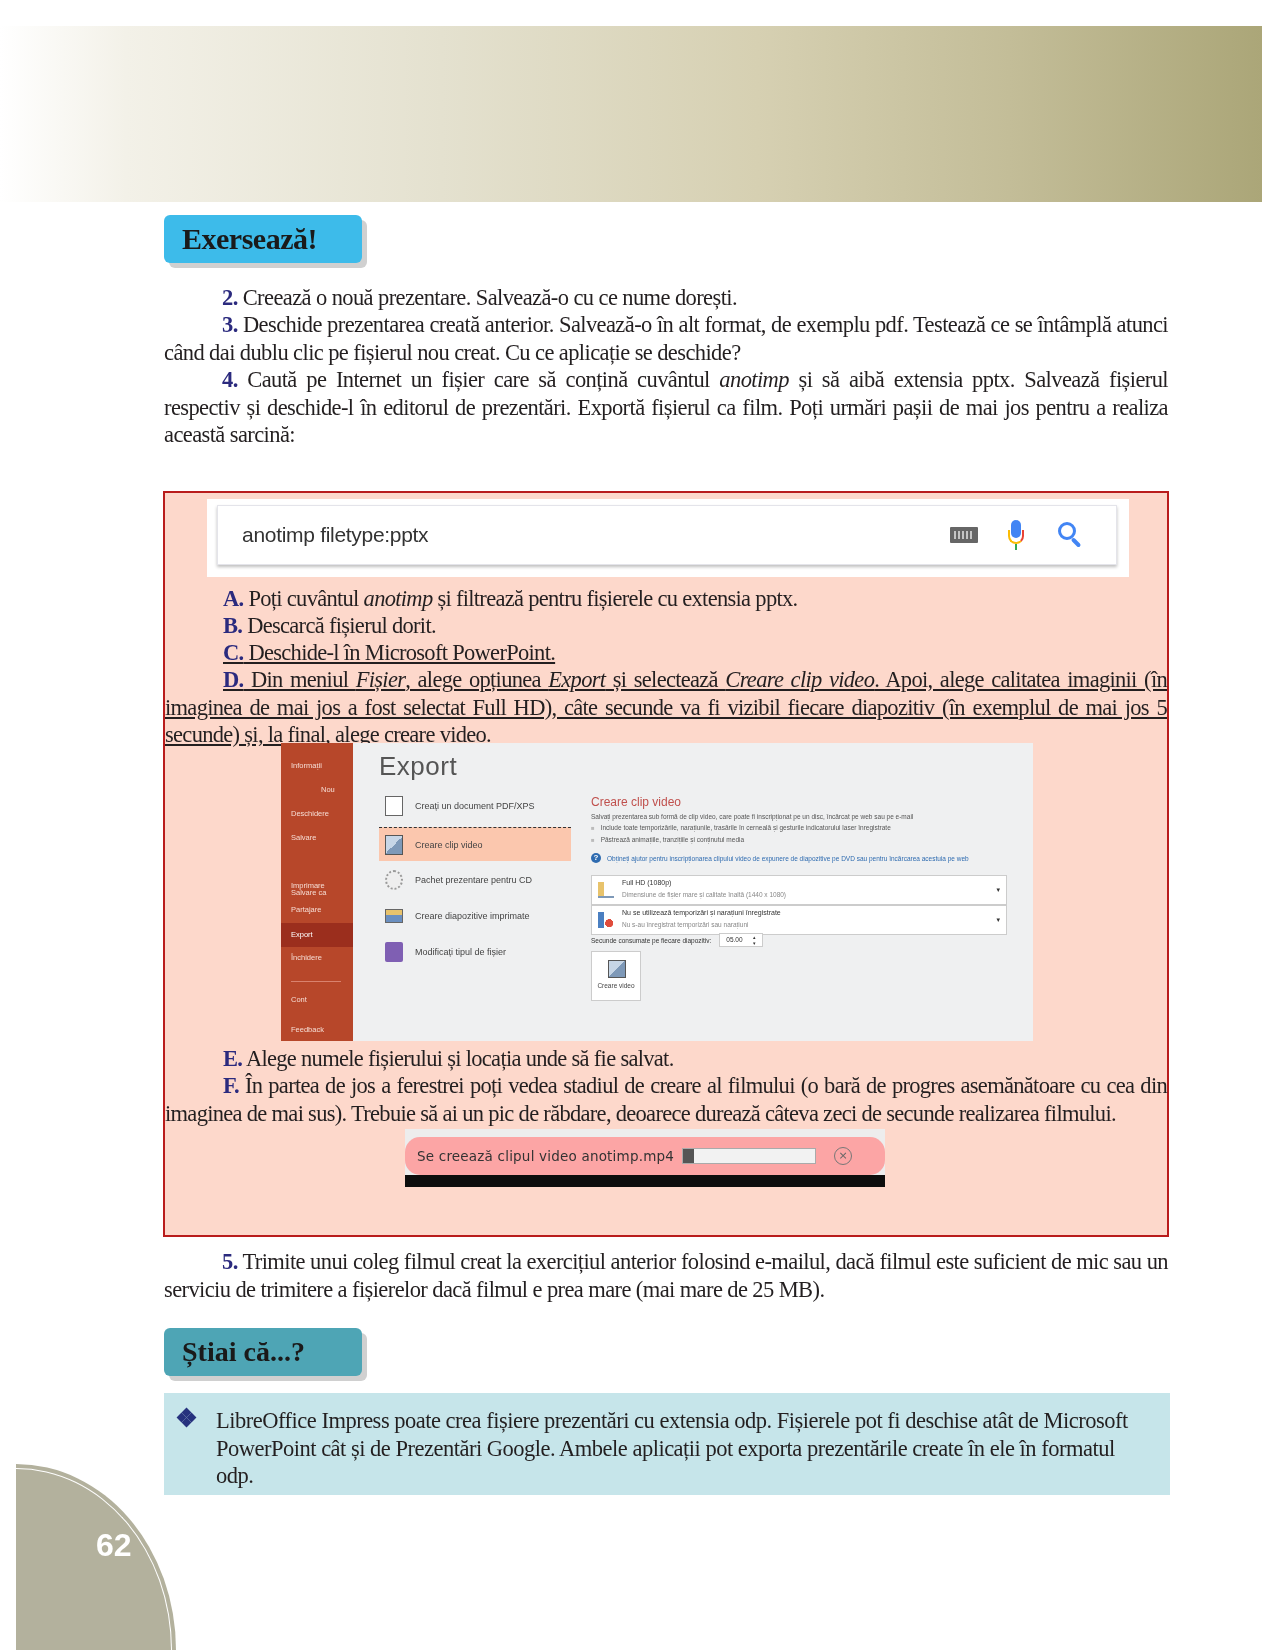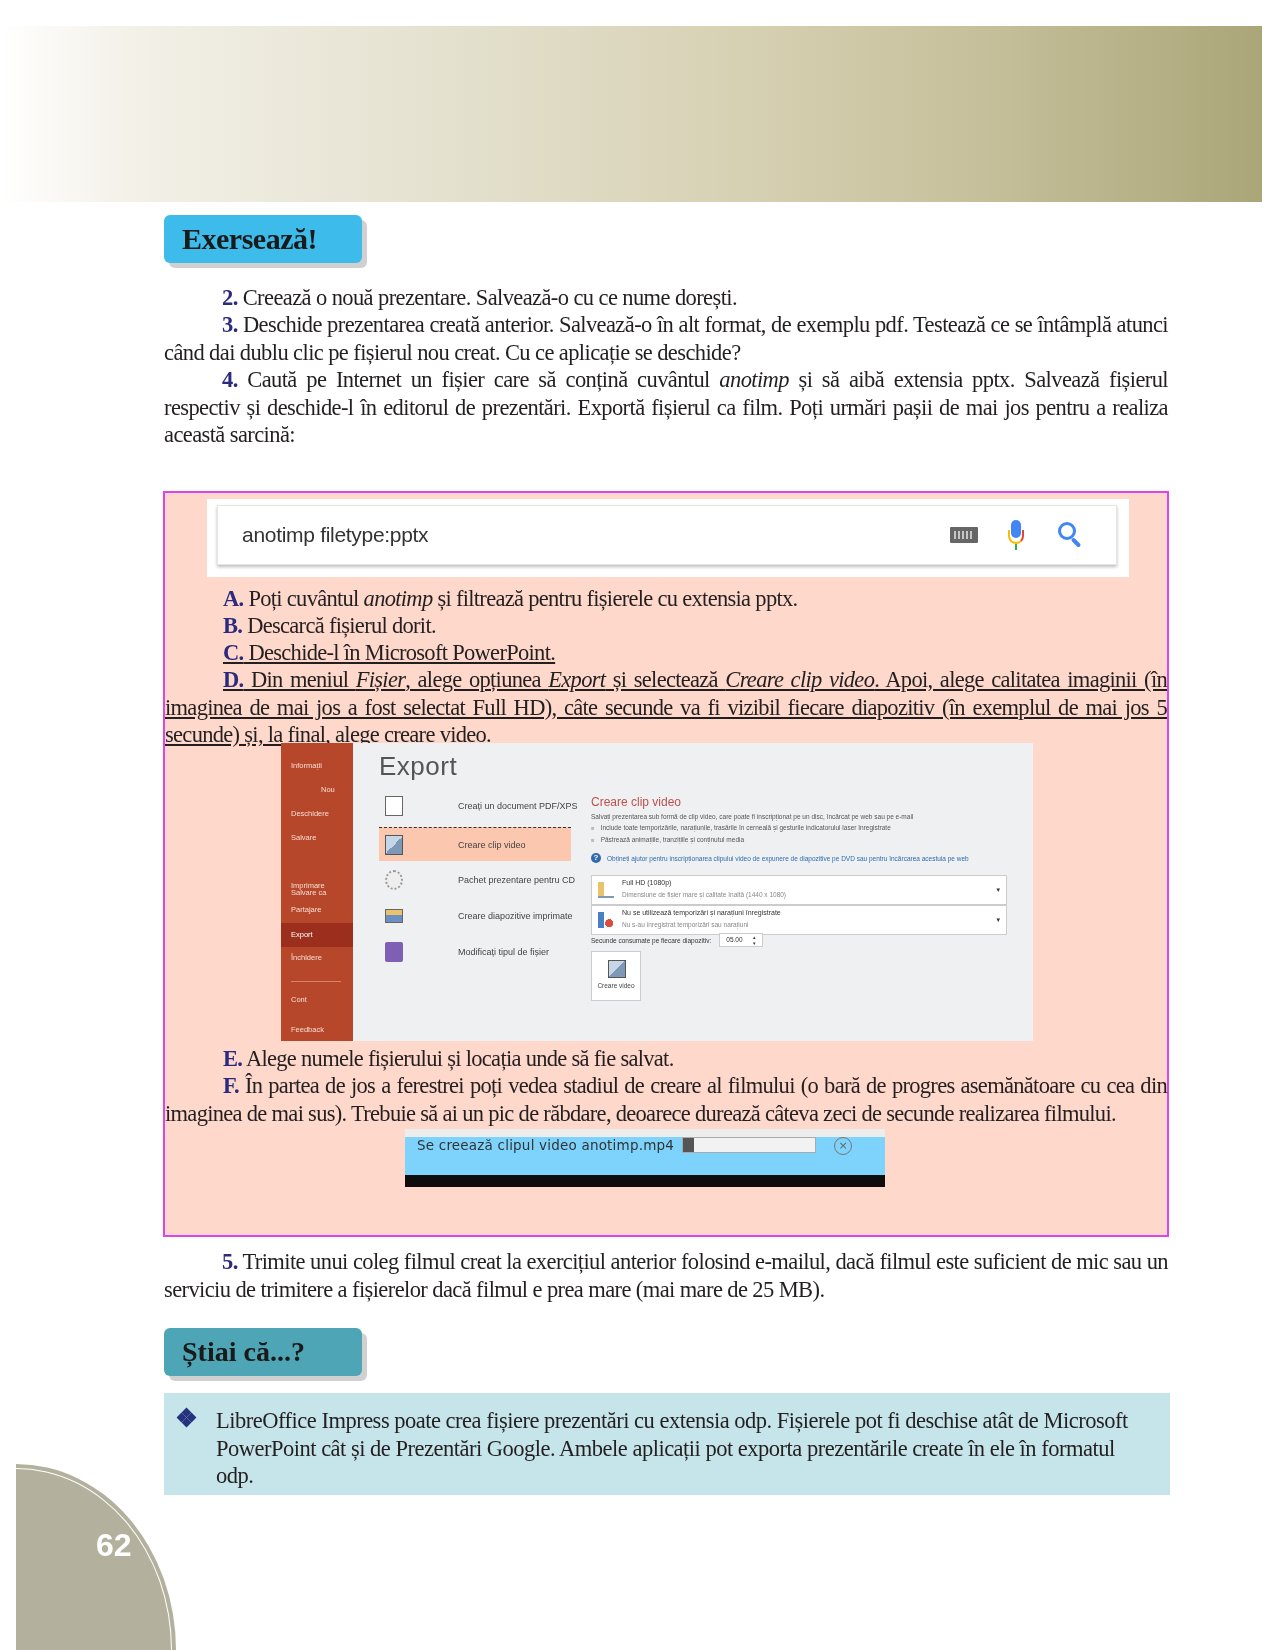--- a/index.html
+++ b/index.html
@@ -19,21 +19,21 @@
     }
     .tag-exerseaza { left: 164px; top: 215px; width: 198px; height: 48px; background: #3dbbea; font-size: 30px; letter-spacing: -0.5px; }
     .tag-stiai { left: 164px; top: 1328px; width: 198px; height: 48px; background: #4ea5b5; font-size: 28px; }
 
     .para { position: absolute; left: 164px; width: 1004px; font-size: 22.5px; line-height: 27.5px; text-align: justify; letter-spacing: -0.6px; }
     .para .indent { display: inline-block; width: 58px; }
     .num { color: #2b2a7e; font-weight: bold; }
 
     .exercise-box {
       position: absolute; left: 163px; top: 491px; width: 1006px; height: 746px;
-      background: #fdd8cb; border: 2px solid #d946ef;
+      background: #fdd8cb; border: 2px solid #b91c1c;
     }
 
     .search-wrap { position: absolute; left: 42px; top: 6px; width: 922px; height: 78px; background: #ffffff; }
     .search-bar {
       position: absolute; left: 10px; top: 6px; width: 900px; height: 60px; background: #fff;
       border: 1px solid #e4e4ea; box-shadow: 0 2px 3px rgba(0,0,0,0.25);
       display: flex; align-items: center;
     }
     .search-text { font-family: "Liberation Sans", sans-serif; font-size: 21px; color: #333; margin-left: 24px; flex: 1; letter-spacing: -0.3px; }
     .icon-keyboard { width: 28px; height: 16px; background: #666; margin-right: 30px; position: relative; border-radius: 1px; }
@@ -50,21 +50,21 @@
     .step { position: absolute; left: 0; width: 1002px; font-size: 22.5px; line-height: 27.5px; text-align: justify; letter-spacing: -0.7px; }
     .step .indent { display: inline-block; width: 58px; }
 
     
     .ppt { position: absolute; left: 116px; top: 250px; width: 752px; height: 298px; background: #eff0f1; font-family: "Liberation Sans", sans-serif; overflow: hidden; }
     .ppt-side { position: absolute; left: 0; top: 0; width: 72px; height: 298px; background: #b7472a; }
     .ppt-side-item { position: absolute; left: 10px; font-size: 7.5px; color: #f6dcd3; }
     .ppt-side-item.active { left: 0; width: 72px; height: 24px; background: #9b2e1d; padding-left: 10px; line-height: 24px; color: #fff; }
     .ppt-side-sep { position: absolute; left: 10px; top: 238px; width: 50px; height: 1px; background: #d9826e; }
     .ppt-title { position: absolute; left: 98px; top: 8px; font-size: 26px; color: #555; font-weight: normal; letter-spacing: 0.5px; }
-    .ppt-opt { position: absolute; left: 98px; width: 200px; height: 34px; display: flex; align-items: center; font-size: 9px; color: #444; gap: 43px; }
+    .ppt-opt { position: absolute; left: 98px; width: 200px; height: 34px; display: flex; align-items: center; font-size: 9px; color: #444; }
     .ppt-opt.selected { background: #fbc7ae; border-top: 1px dashed #333; }
     .ppt-opt .ico { width: 18px; height: 20px; margin: 0 12px 0 6px; position: relative; flex: none; }
     .ico-pdf { border: 1px solid #666; background: #fff; }
     .ico-video { background: linear-gradient(135deg, #c7d6e6 0 50%, #7e99b8 50%); border: 1px solid #555; }
     .ico-cd { border-radius: 50%; border: 2px dotted #999; background: #eee; }
     .ico-handout { background: linear-gradient(#e8c36c 0 40%, #6a8fc0 40%); border: 1px solid #666; height: 14px !important; }
     .ico-filetype { background: #7f5fb3; border-radius: 2px; }
 
     .ppt-detail-title { position: absolute; left: 310px; top: 52px; font-size: 12px; color: #c0504d; }
     .ppt-small { position: absolute; left: 310px; font-size: 6.5px; color: #555; white-space: nowrap; }
@@ -78,21 +78,21 @@
     .ppt-dd .caret { position: absolute; right: 6px; top: 10px; font-size: 7px; color: #333; }
     .ico-quality { border-bottom: 2px solid #7e99b8; background: linear-gradient(to right, #e8c36c 0 40%, transparent 40%); }
     .ico-timing { background: radial-gradient(circle at 70% 70%, #e04c3c 0 25%, transparent 26%), linear-gradient(to right, #4a7fc1 0 40%, transparent 40%); }
     .ppt-secs { position: absolute; left: 310px; top: 190px; font-size: 6.5px; color: #333; display: flex; align-items: center; white-space: nowrap; }
     .ppt-secs .field { margin-left: 8px; width: 44px; height: 14px; background: #fff; border: 1px solid #ccc; font-size: 6.5px; line-height: 12px; padding-left: 6px; position: relative; }
     .ppt-secs .field::after { content: "▴▾"; position: absolute; right: 2px; top: 0; font-size: 5px; writing-mode: vertical-lr; }
     .ppt-create { position: absolute; left: 310px; top: 208px; width: 50px; height: 50px; background: #fff; border: 1px solid #ccc; text-align: center; font-size: 6.5px; color: #444; padding-top: 30px; line-height: 8px; }
     .ppt-create .ico { position: absolute; left: 16px; top: 8px; width: 18px; height: 18px; }
 
     .progress-strip { position: absolute; left: 240px; top: 636px; width: 480px; height: 58px; background: #ededed; }
-    .progress-bar { position: absolute; left: 0; top: 8px; width: 480px; height: 38px; background: #7dd3fc; display: flex; align-items: flex-start; }
+    .progress-bar { position: absolute; left: 0; top: 8px; width: 480px; height: 38px; background: #fca5a5; display: flex; align-items: center; border-radius: 15px; }
     .progress-text { font-family: "DejaVu Sans", sans-serif; font-size: 13.5px; color: #333; margin-left: 12px; letter-spacing: 0.2px; }
     .progress-track { margin-left: 8px; width: 134px; height: 16px; border: 1px solid #aaa; background: #f2f2f2; position: relative; }
     .progress-fill { position: absolute; left: 0; top: 0; height: 14px; background: #555; }
     .progress-close { margin-left: 18px; width: 18px; height: 18px; border-radius: 50%; border: 1.5px solid #777; color: #666; font-size: 11px; line-height: 15px; text-align: center; font-family: "DejaVu Sans", sans-serif; }
     .progress-black { position: absolute; left: 0; top: 46px; width: 480px; height: 12px; background: #0d0d0d; }
 
     .info-box { position: absolute; left: 164px; top: 1393px; width: 1006px; height: 102px; background: #c6e5ea; }
     .info-bullet { position: absolute; left: 14px; top: 16px; width: 18px; height: 18px; }
     .info-bullet span { position: absolute; width: 7px; height: 7px; background: #26327e; transform: rotate(45deg); }
     .info-text { position: absolute; left: 52px; top: 14px; width: 930px; font-size: 22.5px; line-height: 27.5px; letter-spacing: -0.5px; }

